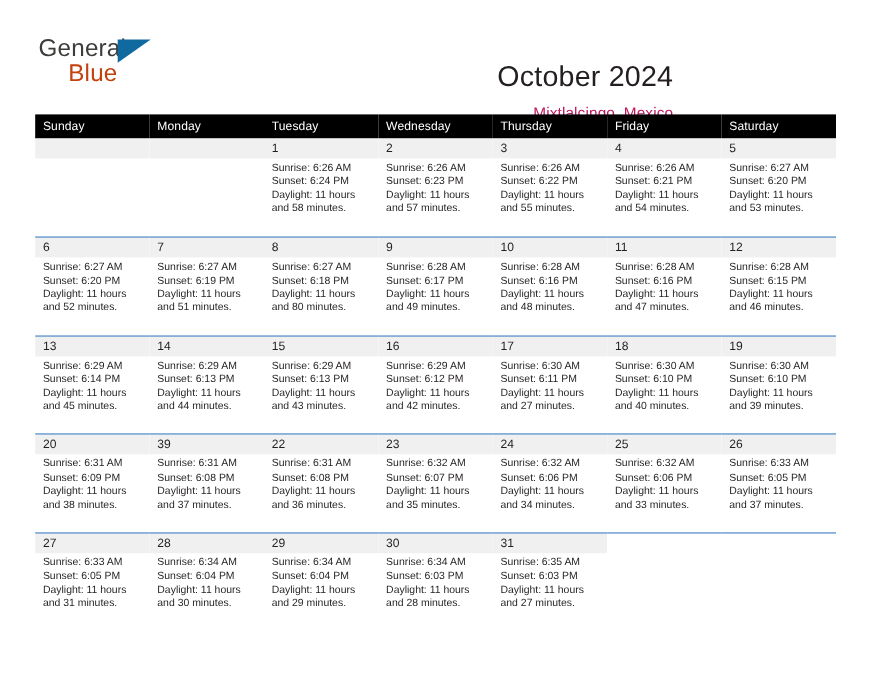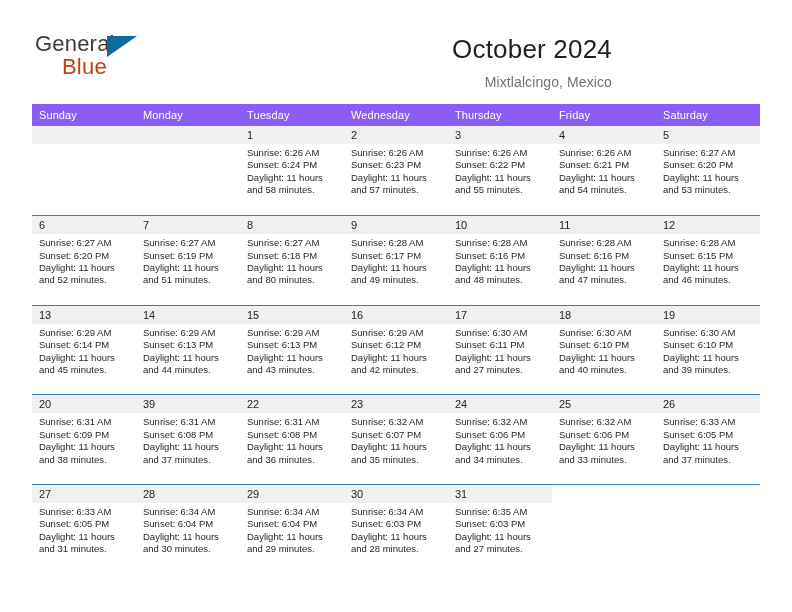--- a/index.html
+++ b/index.html
@@ -48,46 +48,46 @@
   }
   .logo-triangle {
     position: absolute;
     left: 72px;
     top: 3px;
     width: 0; height: 0;
     border-left: 30px solid #10699f;
     border-bottom: 21px solid transparent;
   }
 
-  .titleblock { text-align: right; padding-top: 2px; }
+  .titleblock { text-align: right; padding-top: 2px; margin-top: 20px; }
   .cal-title {
     font-size: 26px;
     font-weight: normal;
     color: #231f20;
     line-height: 1.15;
     letter-spacing: .2px;
   }
   .cal-subtitle {
     font-size: 14px;
-    color: #737373;
+    color: #be185d;
     margin-top: 9px;
     letter-spacing: .1px;
   }
 
   
   .calendar {
     position: absolute;
     left: 32px;
     top: 104px;
     width: 728px;
     border-collapse: collapse;
     table-layout: fixed;
   }
   .calendar th {
-    background: #8b5cf6;
+    background: #000000;
     color: #ffffff;
     font-size: 11px;
     font-weight: normal;
     text-align: left;
     padding: 5px 0 5px 7px;
     height: 21px;
     letter-spacing: .1px;
   }
   .calendar td {
     vertical-align: top;

